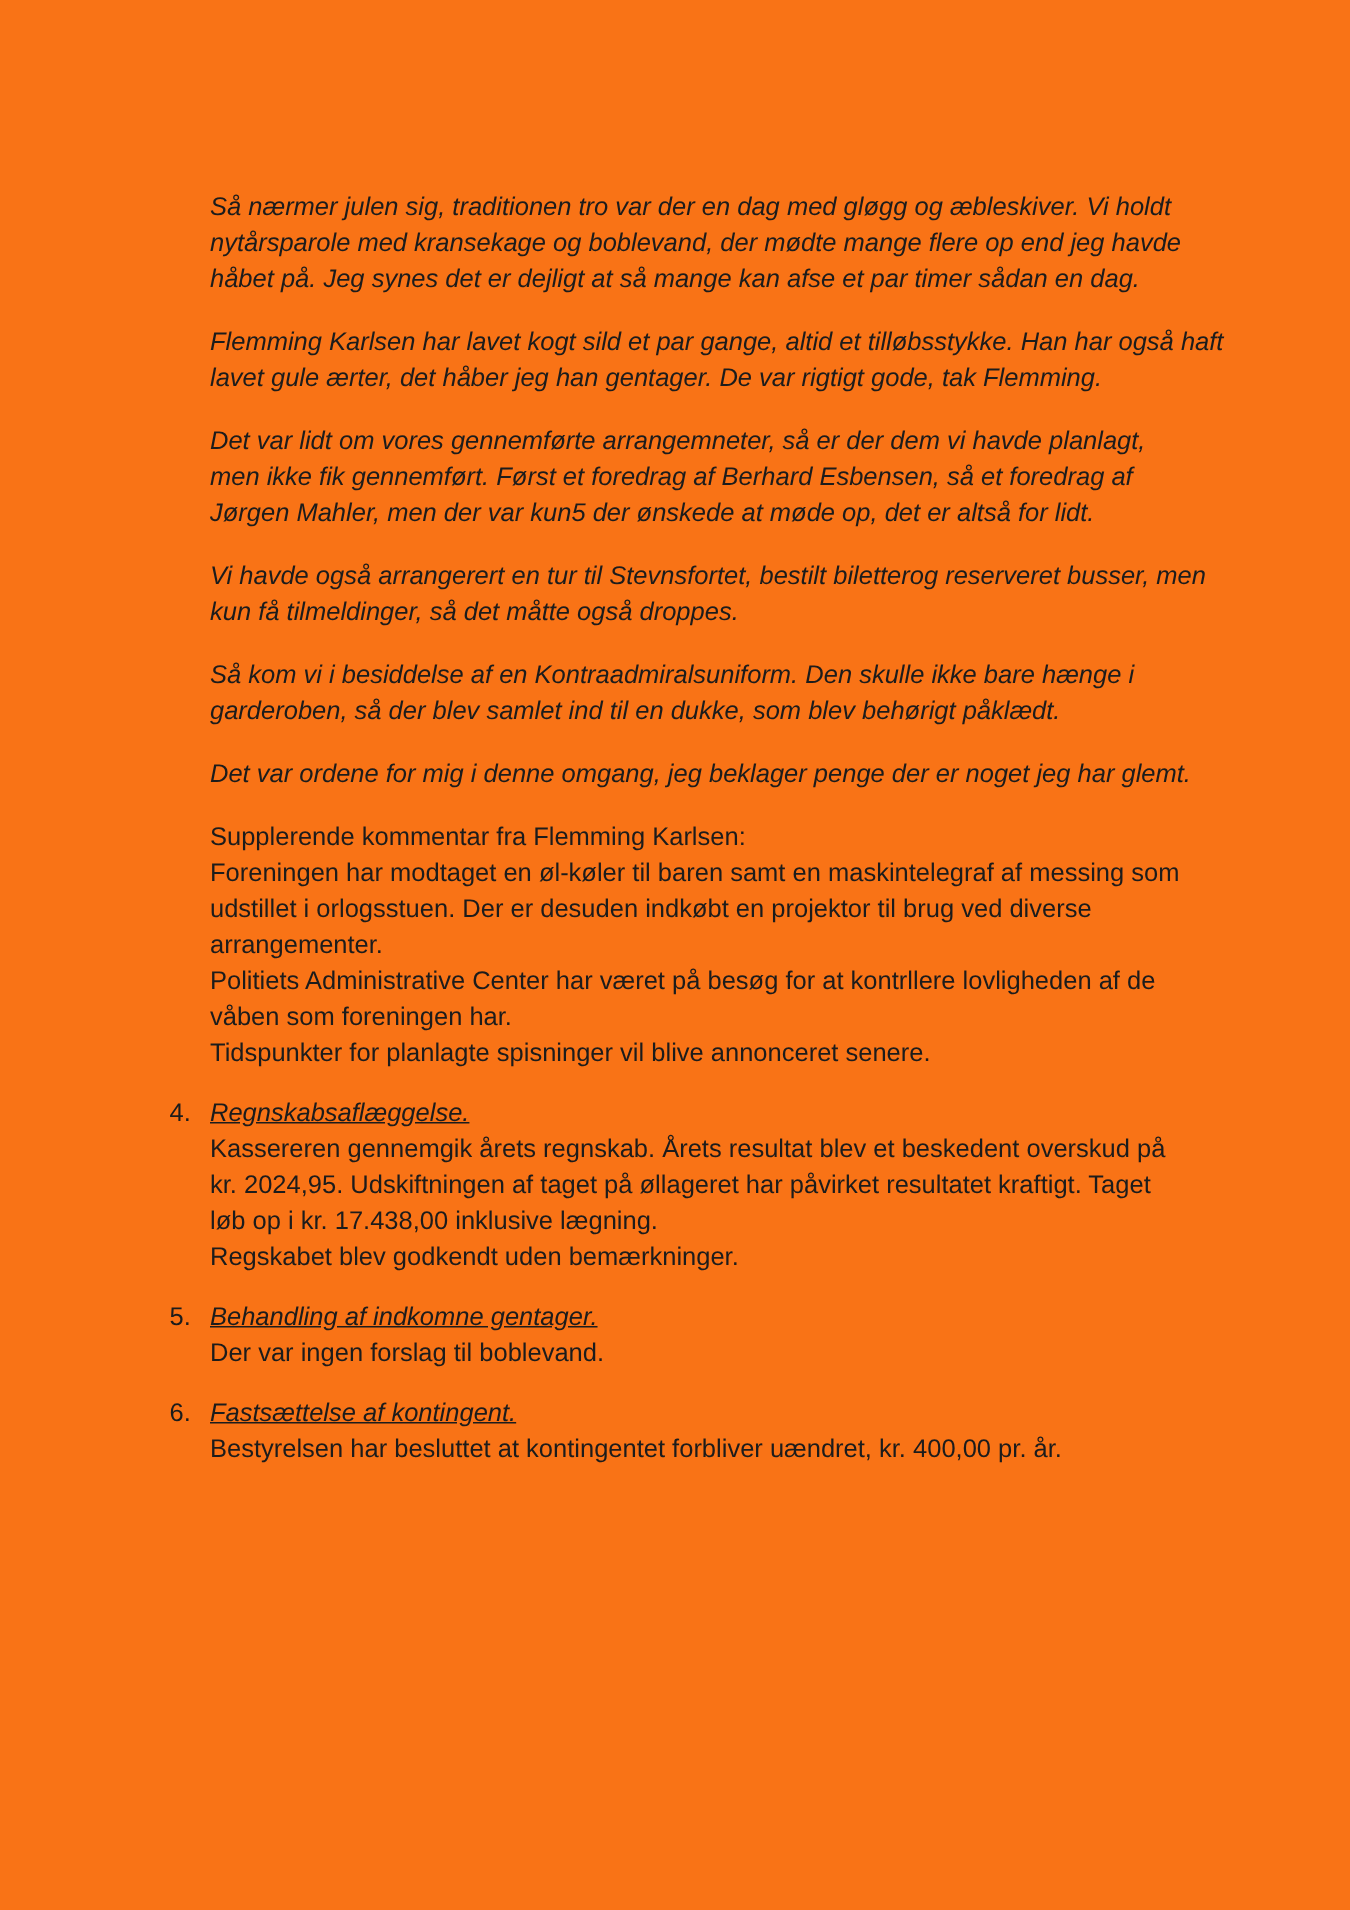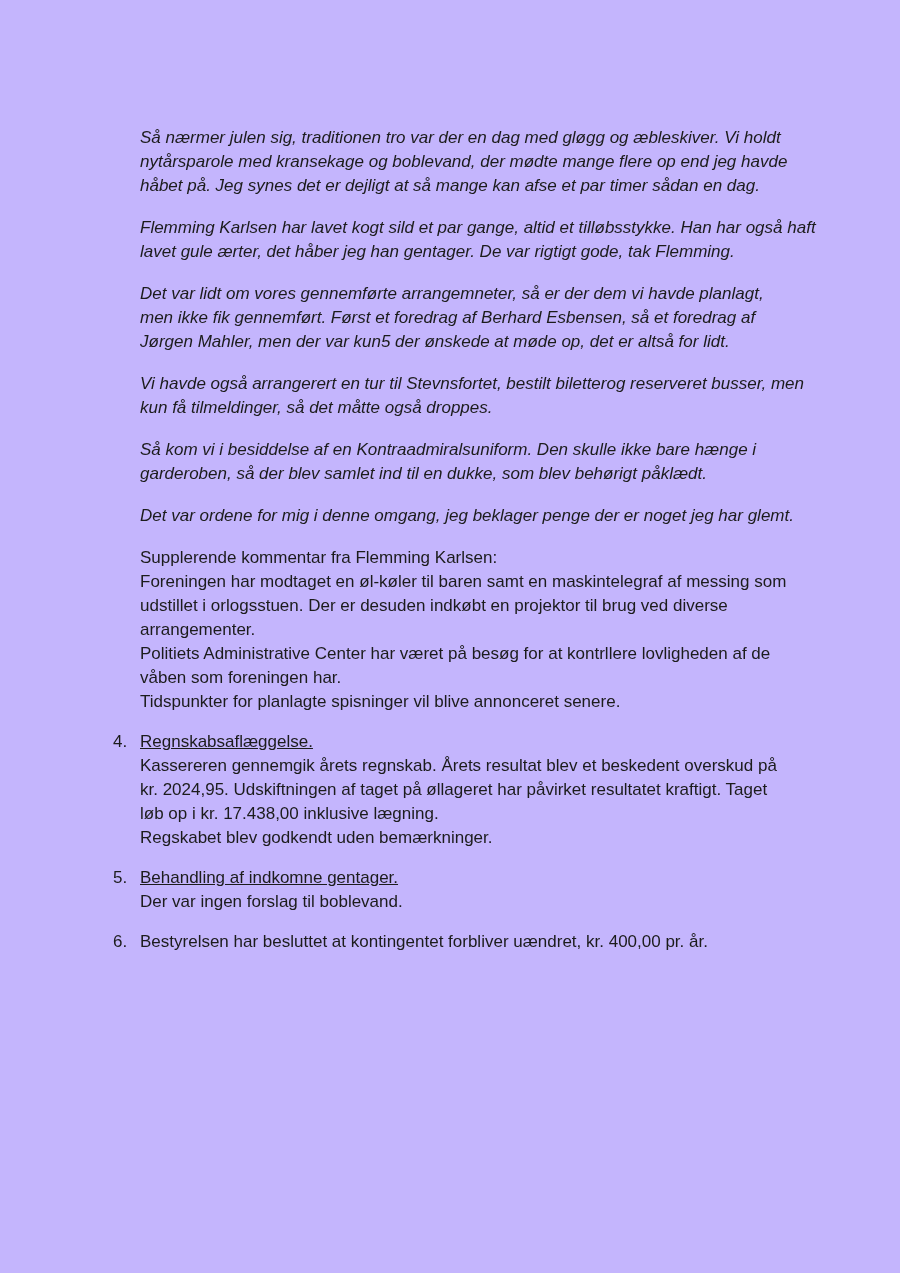--- a/index.html
+++ b/index.html
@@ -4,21 +4,21 @@
 <style>
   html, body {
     margin: 0;
     padding: 0;
     background: #ffffff;
   }
   .doc-page {
     position: relative;
     width: 900px;
     height: 1273px;
-    background: #c4b5fd;
+    background: #f97316;
     color: #1c1c1c;
     font-family: "Liberation Sans", sans-serif;
     font-size: 17px;
     line-height: 24px;
     overflow: hidden;
   }
   .doc-content {
     position: absolute;
     left: 140px;
     top: 126px;
@@ -39,20 +39,21 @@
     position: relative;
     margin: 0 0 16px 0;
   }
   .item-number {
     position: absolute;
     left: -27px;
     top: 0;
   }
   .item-title {
     text-decoration: underline;
+    font-style: italic;
   }
   .item-body {
     white-space: pre-line;
   }
 </style>
 </head>
 <body>
 
 <div class="doc-page">
   <div class="doc-content">
@@ -94,18 +95,19 @@
       <span class="item-number">5.</span>
       <div class="item-content">
         <div class="item-title">Behandling af indkomne gentager.</div>
         <div class="item-body">Der var ingen forslag til boblevand.</div>
       </div>
     </div>
 
     <div class="agenda-item">
       <span class="item-number">6.</span>
       <div class="item-content">
+        <div class="item-title">Fastsættelse af kontingent.</div>
         <div class="item-body">Bestyrelsen har besluttet at kontingentet forbliver uændret, kr. 400,00 pr. år.</div>
       </div>
     </div>
 
   </div>
 </div>
 
 </body></html>

